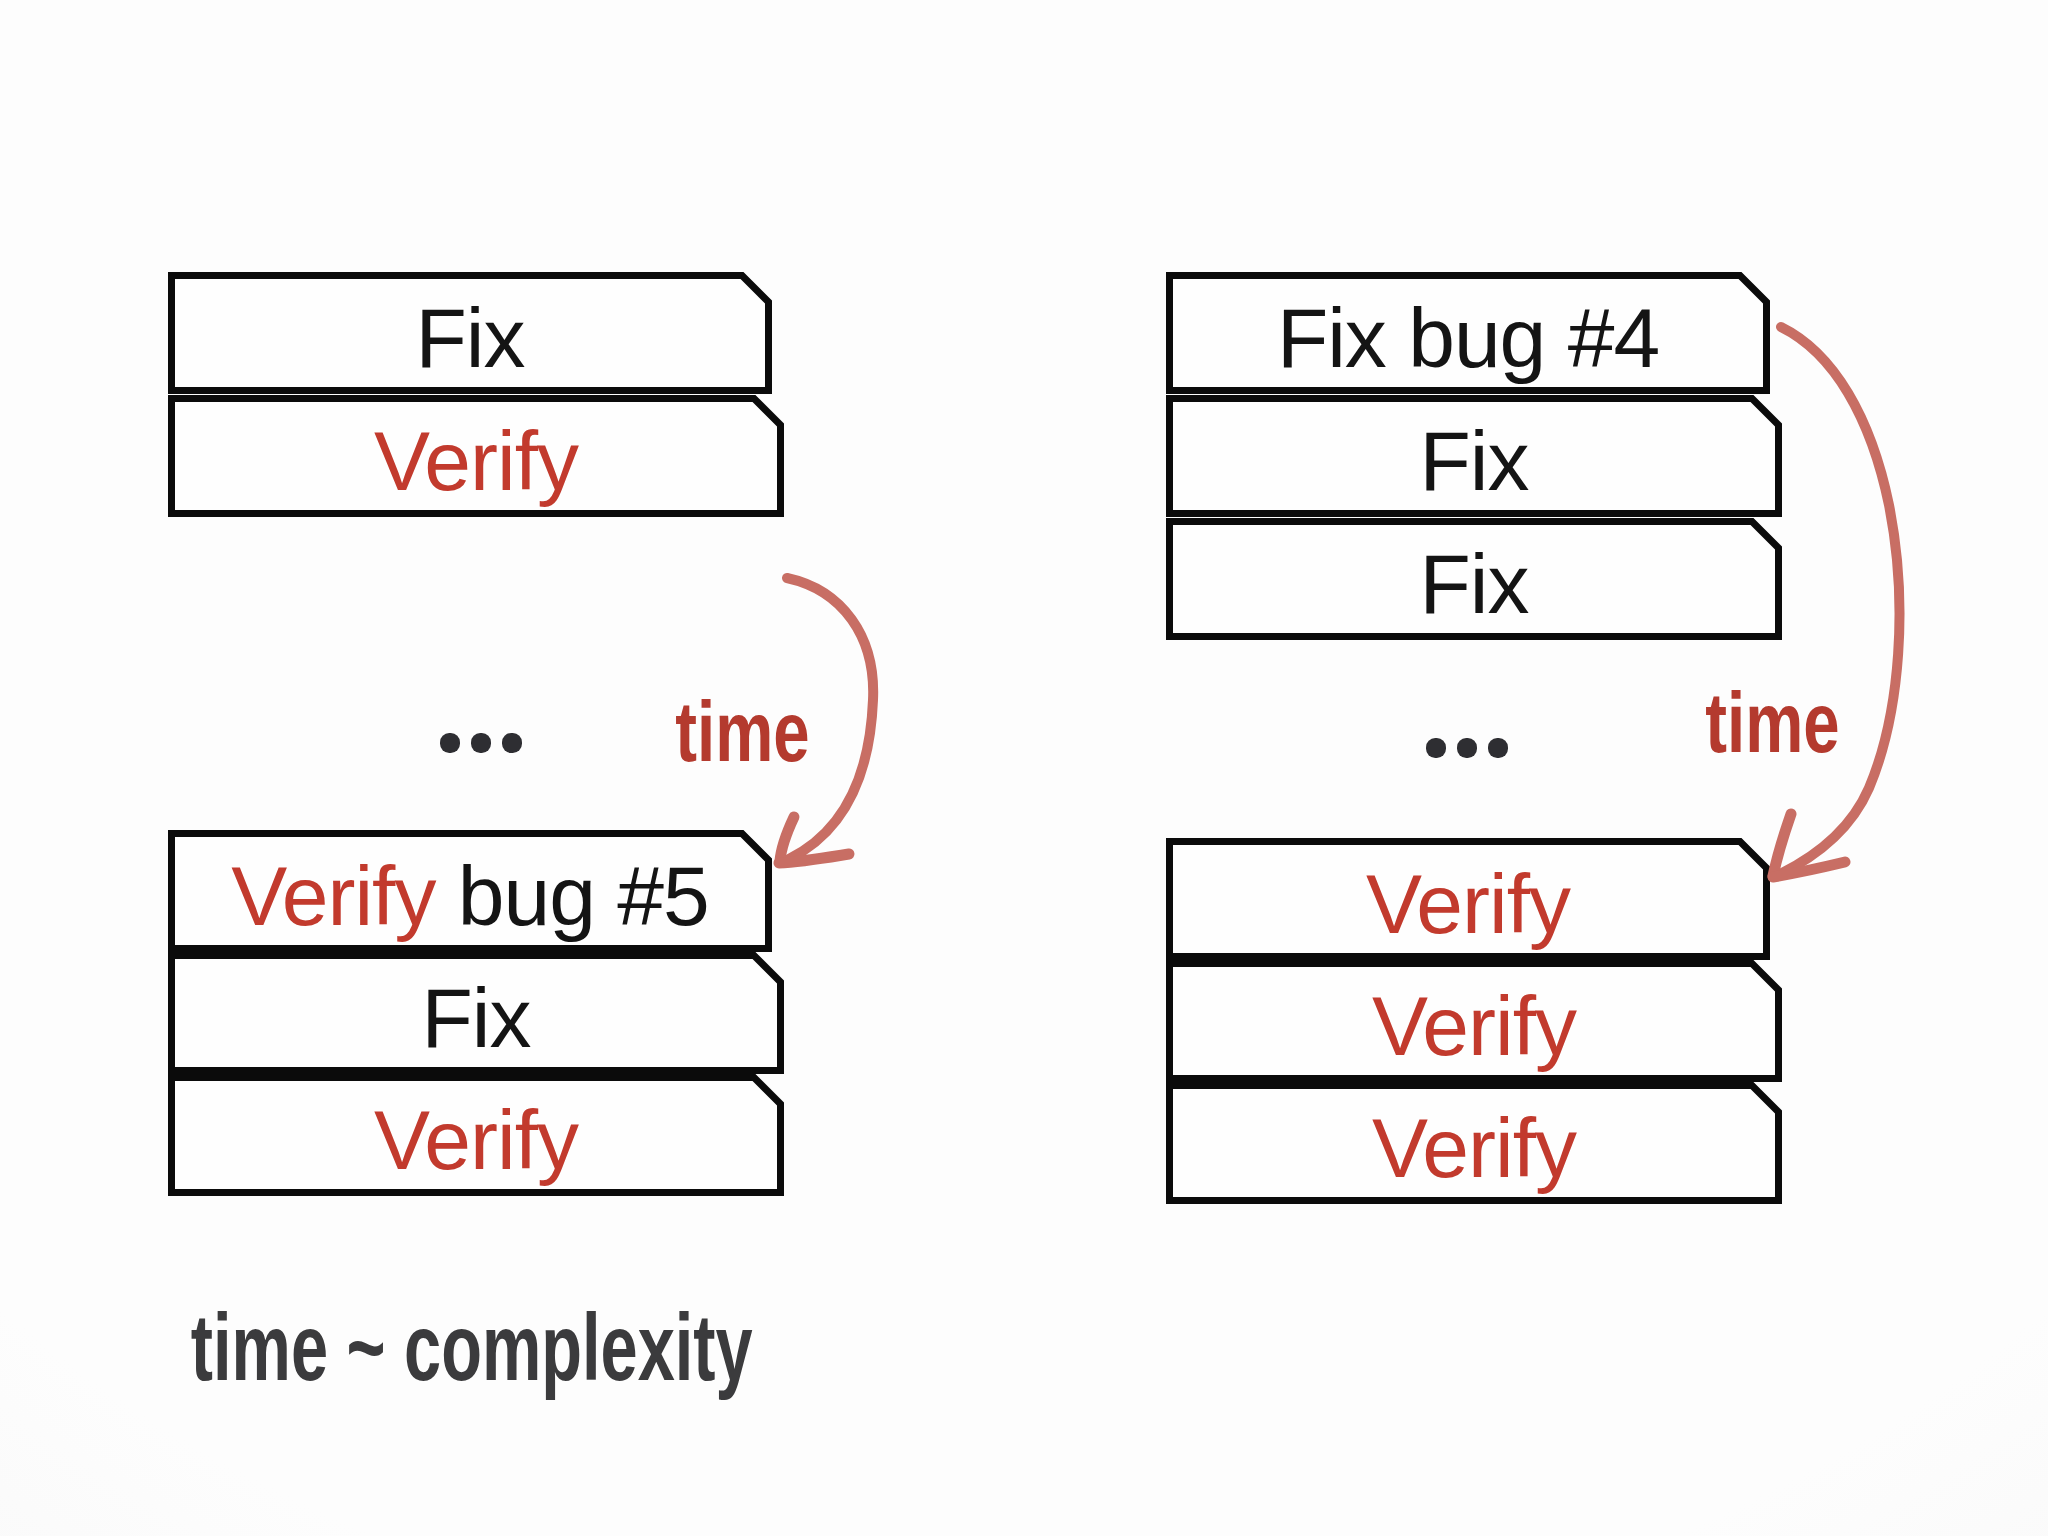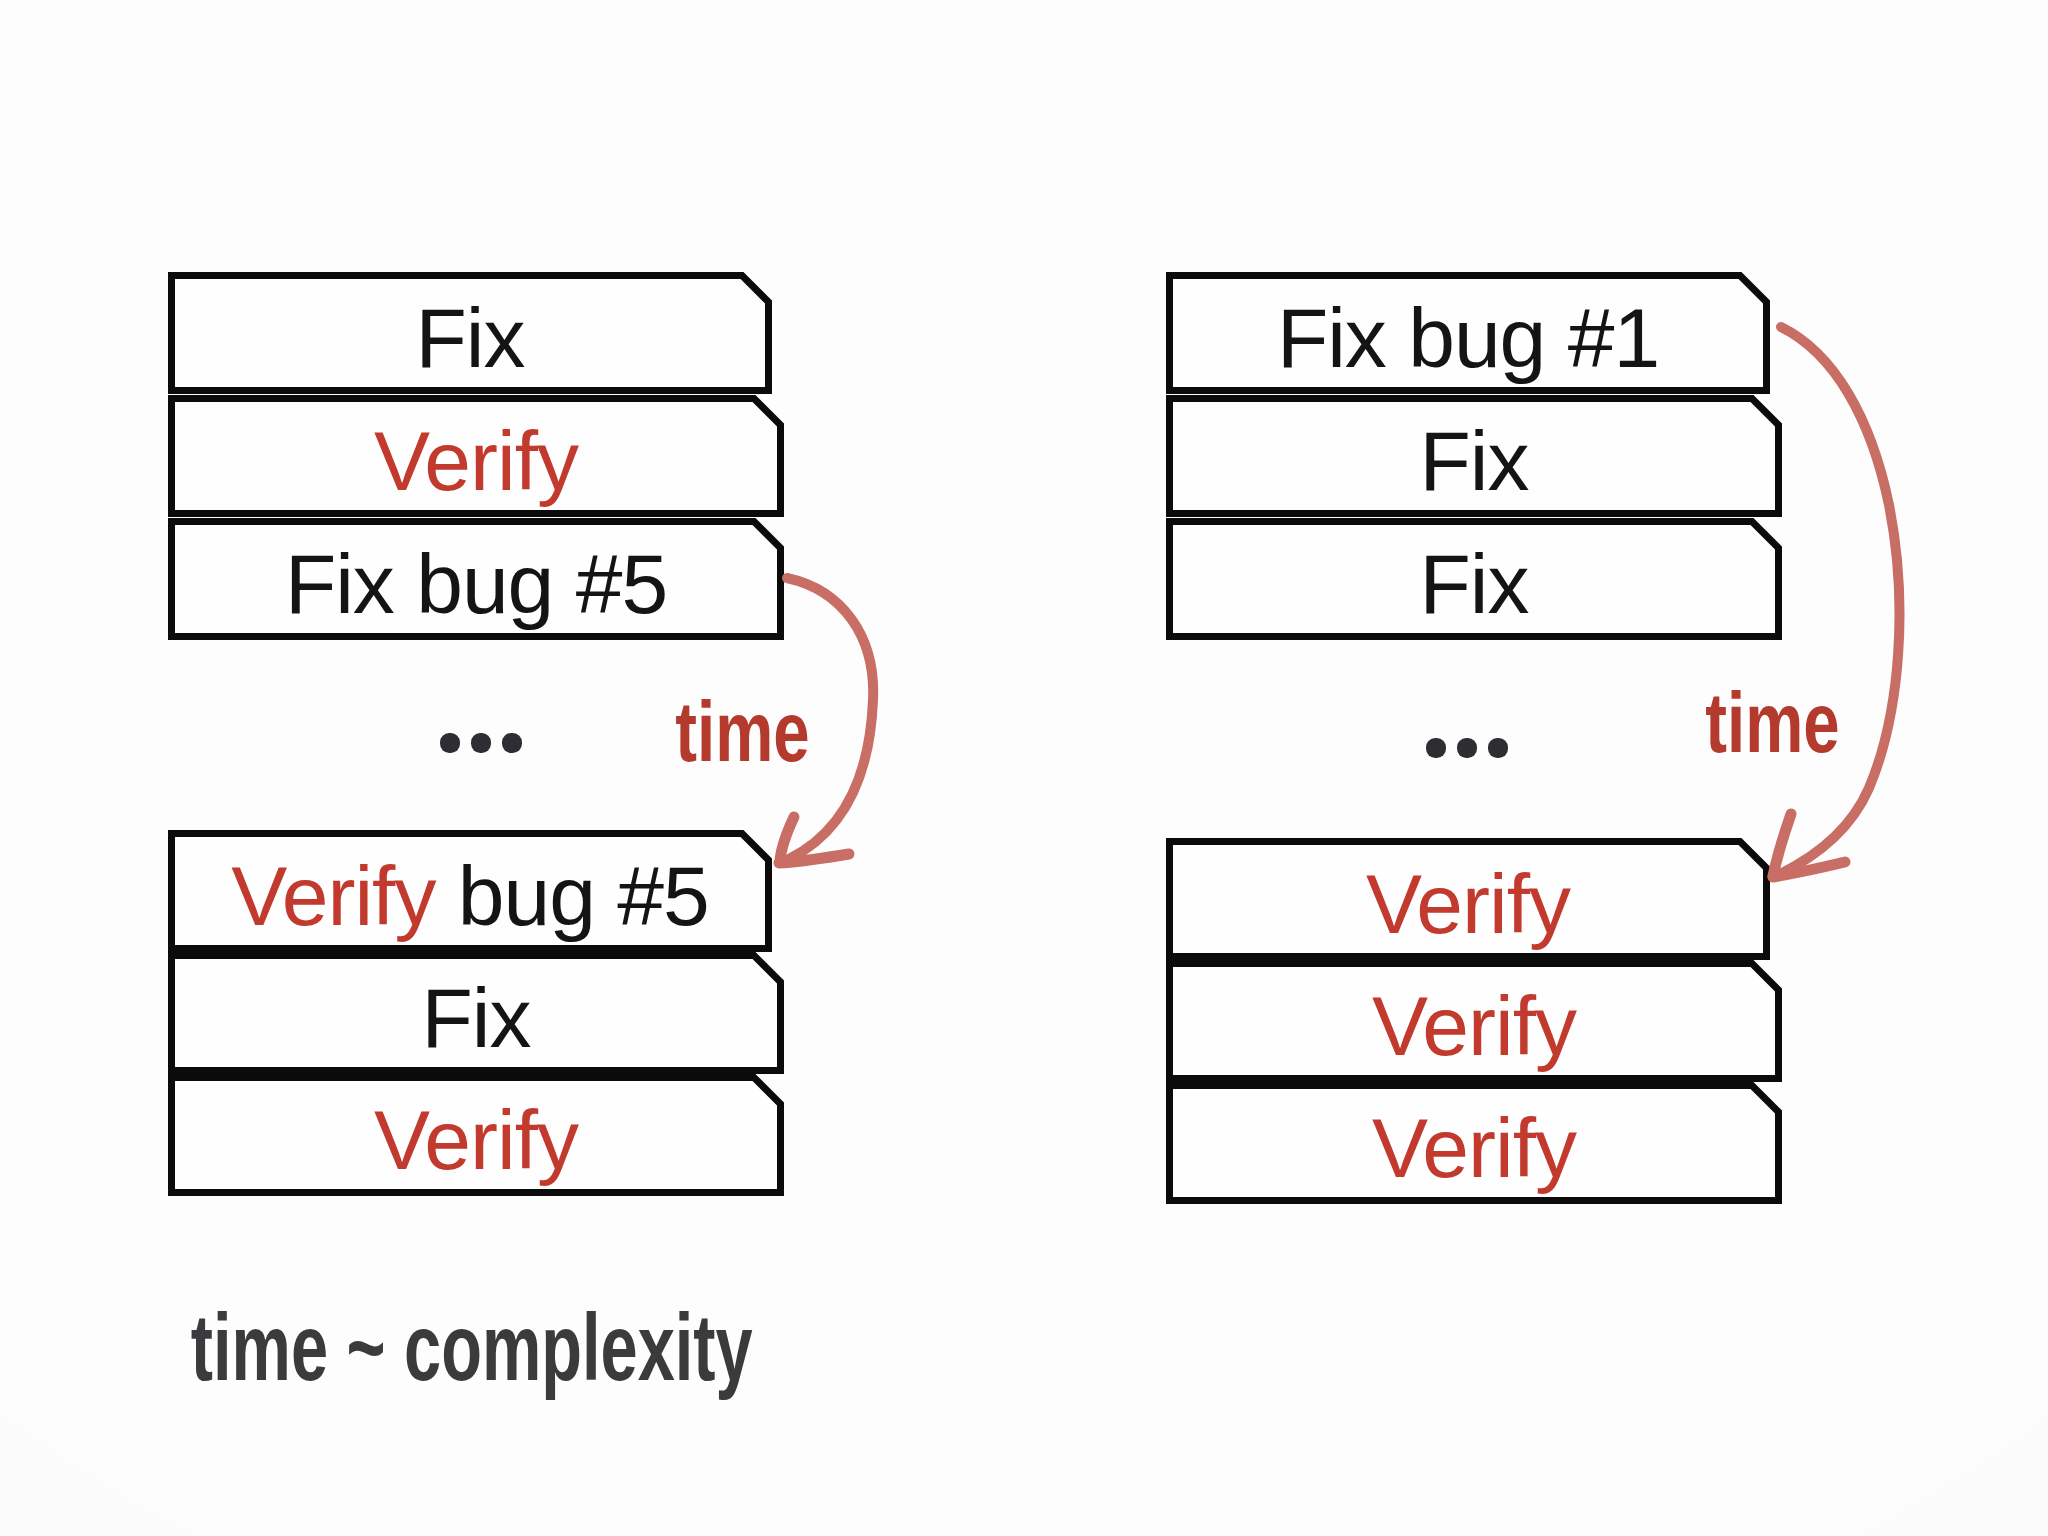--- a/index.html
+++ b/index.html
@@ -48,26 +48,20 @@
     <span class="label"><span class="seg-red"></span><span class="seg-black">Fix</span></span>
   </div>
 
   <div class="box" style="left:168px;top:395px;width:616px">
     <svg width="616" height="122">
         <path d="M3.5 3.5 L586 3.5 L612.5 30 L612.5 118.5 L3.5 118.5 Z" fill="#fefefe" stroke="#0b0b0b" stroke-width="7" stroke-linejoin="miter"></path>
       </svg>
     <span class="label"><span class="seg-red">Verify</span><span class="seg-black"></span></span>
   </div>
 
-  <div class="box" style="left:168px;top:518px;width:616px">
-    <svg width="616" height="122">
-        <path d="M3.5 3.5 L586 3.5 L612.5 30 L612.5 118.5 L3.5 118.5 Z" fill="#fefefe" stroke="#0b0b0b" stroke-width="7" stroke-linejoin="miter"></path>
-      </svg>
-    <span class="label"><span class="seg-red"></span><span class="seg-black">Fix bug #5</span></span>
-  </div>
 
   <div class="dots" style="left:440px;top:733px" aria-label="...">
     <i class="dot"></i>
       <i class="dot"></i>
       <i class="dot"></i>
   </div>
 
   <div class="time-label" style="left:632px;top:681px">
     <span class="narrow">time</span>
   </div>
@@ -94,21 +88,21 @@
   </div>
 
   <div class="caption" style="left:72px;top:1288px">
     <span class="narrow">time ~ complexity</span>
   </div>
 
   <div class="box" style="left:1166px;top:272px;width:604px">
     <svg width="604" height="122">
         <path d="M3.5 3.5 L574 3.5 L600.5 30 L600.5 118.5 L3.5 118.5 Z" fill="#fefefe" stroke="#0b0b0b" stroke-width="7" stroke-linejoin="miter"></path>
       </svg>
-    <span class="label"><span class="seg-red"></span><span class="seg-black">Fix bug #1</span></span>
+    <span class="label"><span class="seg-red"></span><span class="seg-black">Fix bug #4</span></span>
   </div>
 
   <div class="box" style="left:1166px;top:395px;width:616px">
     <svg width="616" height="122">
         <path d="M3.5 3.5 L586 3.5 L612.5 30 L612.5 118.5 L3.5 118.5 Z" fill="#fefefe" stroke="#0b0b0b" stroke-width="7" stroke-linejoin="miter"></path>
       </svg>
     <span class="label"><span class="seg-red"></span><span class="seg-black">Fix</span></span>
   </div>
 
   <div class="box" style="left:1166px;top:518px;width:616px">

